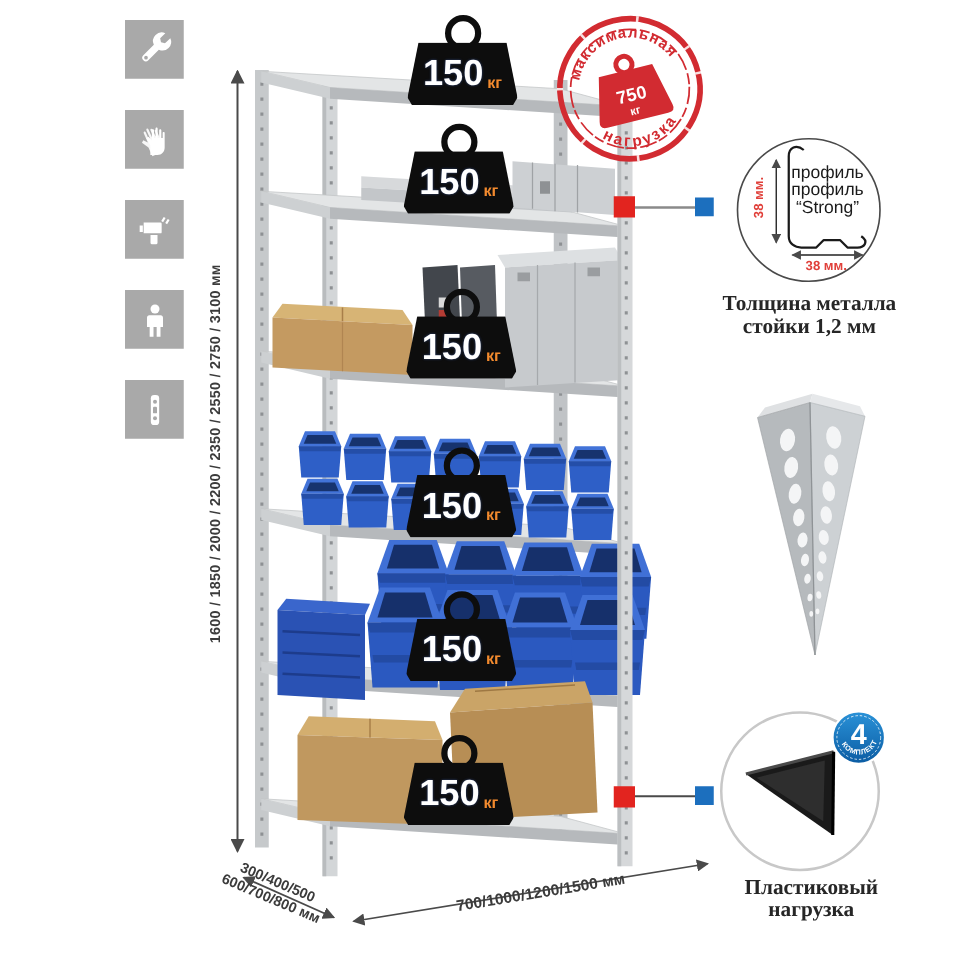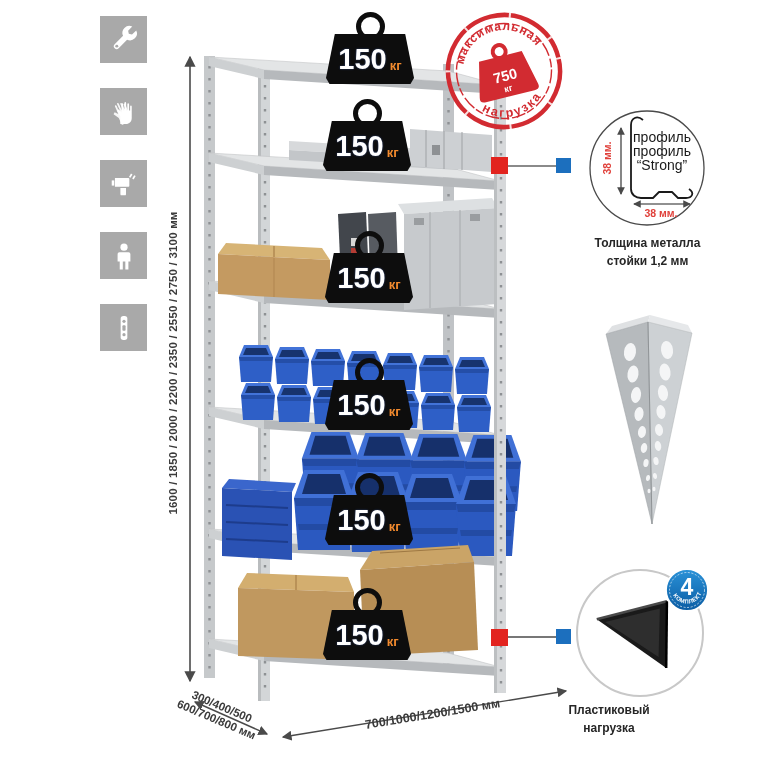--- a/index.html
+++ b/index.html
@@ -26,24 +26,24 @@
   .weight-ring{width:19px;height:19px;border:5px solid #0d0d0d;border-radius:50%;
                margin:0 auto -7px auto;background:transparent;}
   .weight-body{position:relative;height:50px;background:#0d0d0d;
                clip-path:polygon(10% 0,90% 0,100% 88%,96% 100%,4% 100%,0 88%);
                display:flex;align-items:center;justify-content:center;gap:3px;}
   .w-val{color:#ffffff;font-size:29px;font-weight:bold;line-height:1;
          text-shadow:0 0 2px rgba(90,140,255,.45);}
   .w-unit{color:#f28a2e;font-size:13px;font-weight:bold;margin-top:13px;line-height:1;}
 
   
-  .caption{position:absolute;color:#262626;font-weight:600;font-size:12px;
-           line-height:18px;text-align:center;}
+  .caption{position:absolute;color:#262626;font-weight:600;font-size:17px;
+           line-height:18px;text-align:center;font-family:Liberation Serif, serif;}
   #profile-caption{left:566px;top:234px;width:163px;}
-  #foot-caption{left:534px;top:701px;width:150px;}
+  #foot-caption{left:574px;top:701px;width:150px;}
   #profile-label{position:absolute;left:624px;top:130px;width:76px;text-align:center;
                  color:#1a1a1a;font-size:14px;line-height:14px;}
   .red-dim{position:absolute;color:#e0403a;font-weight:bold;font-size:10.5px;}
   #profile-dim-v{left:578px;top:152px;width:58px;text-align:center;transform:rotate(-90deg);}
   #profile-dim-h{left:632px;top:207px;width:58px;text-align:center;}
 </style>
 </head>
 <body>
 
 <div id="stage">

